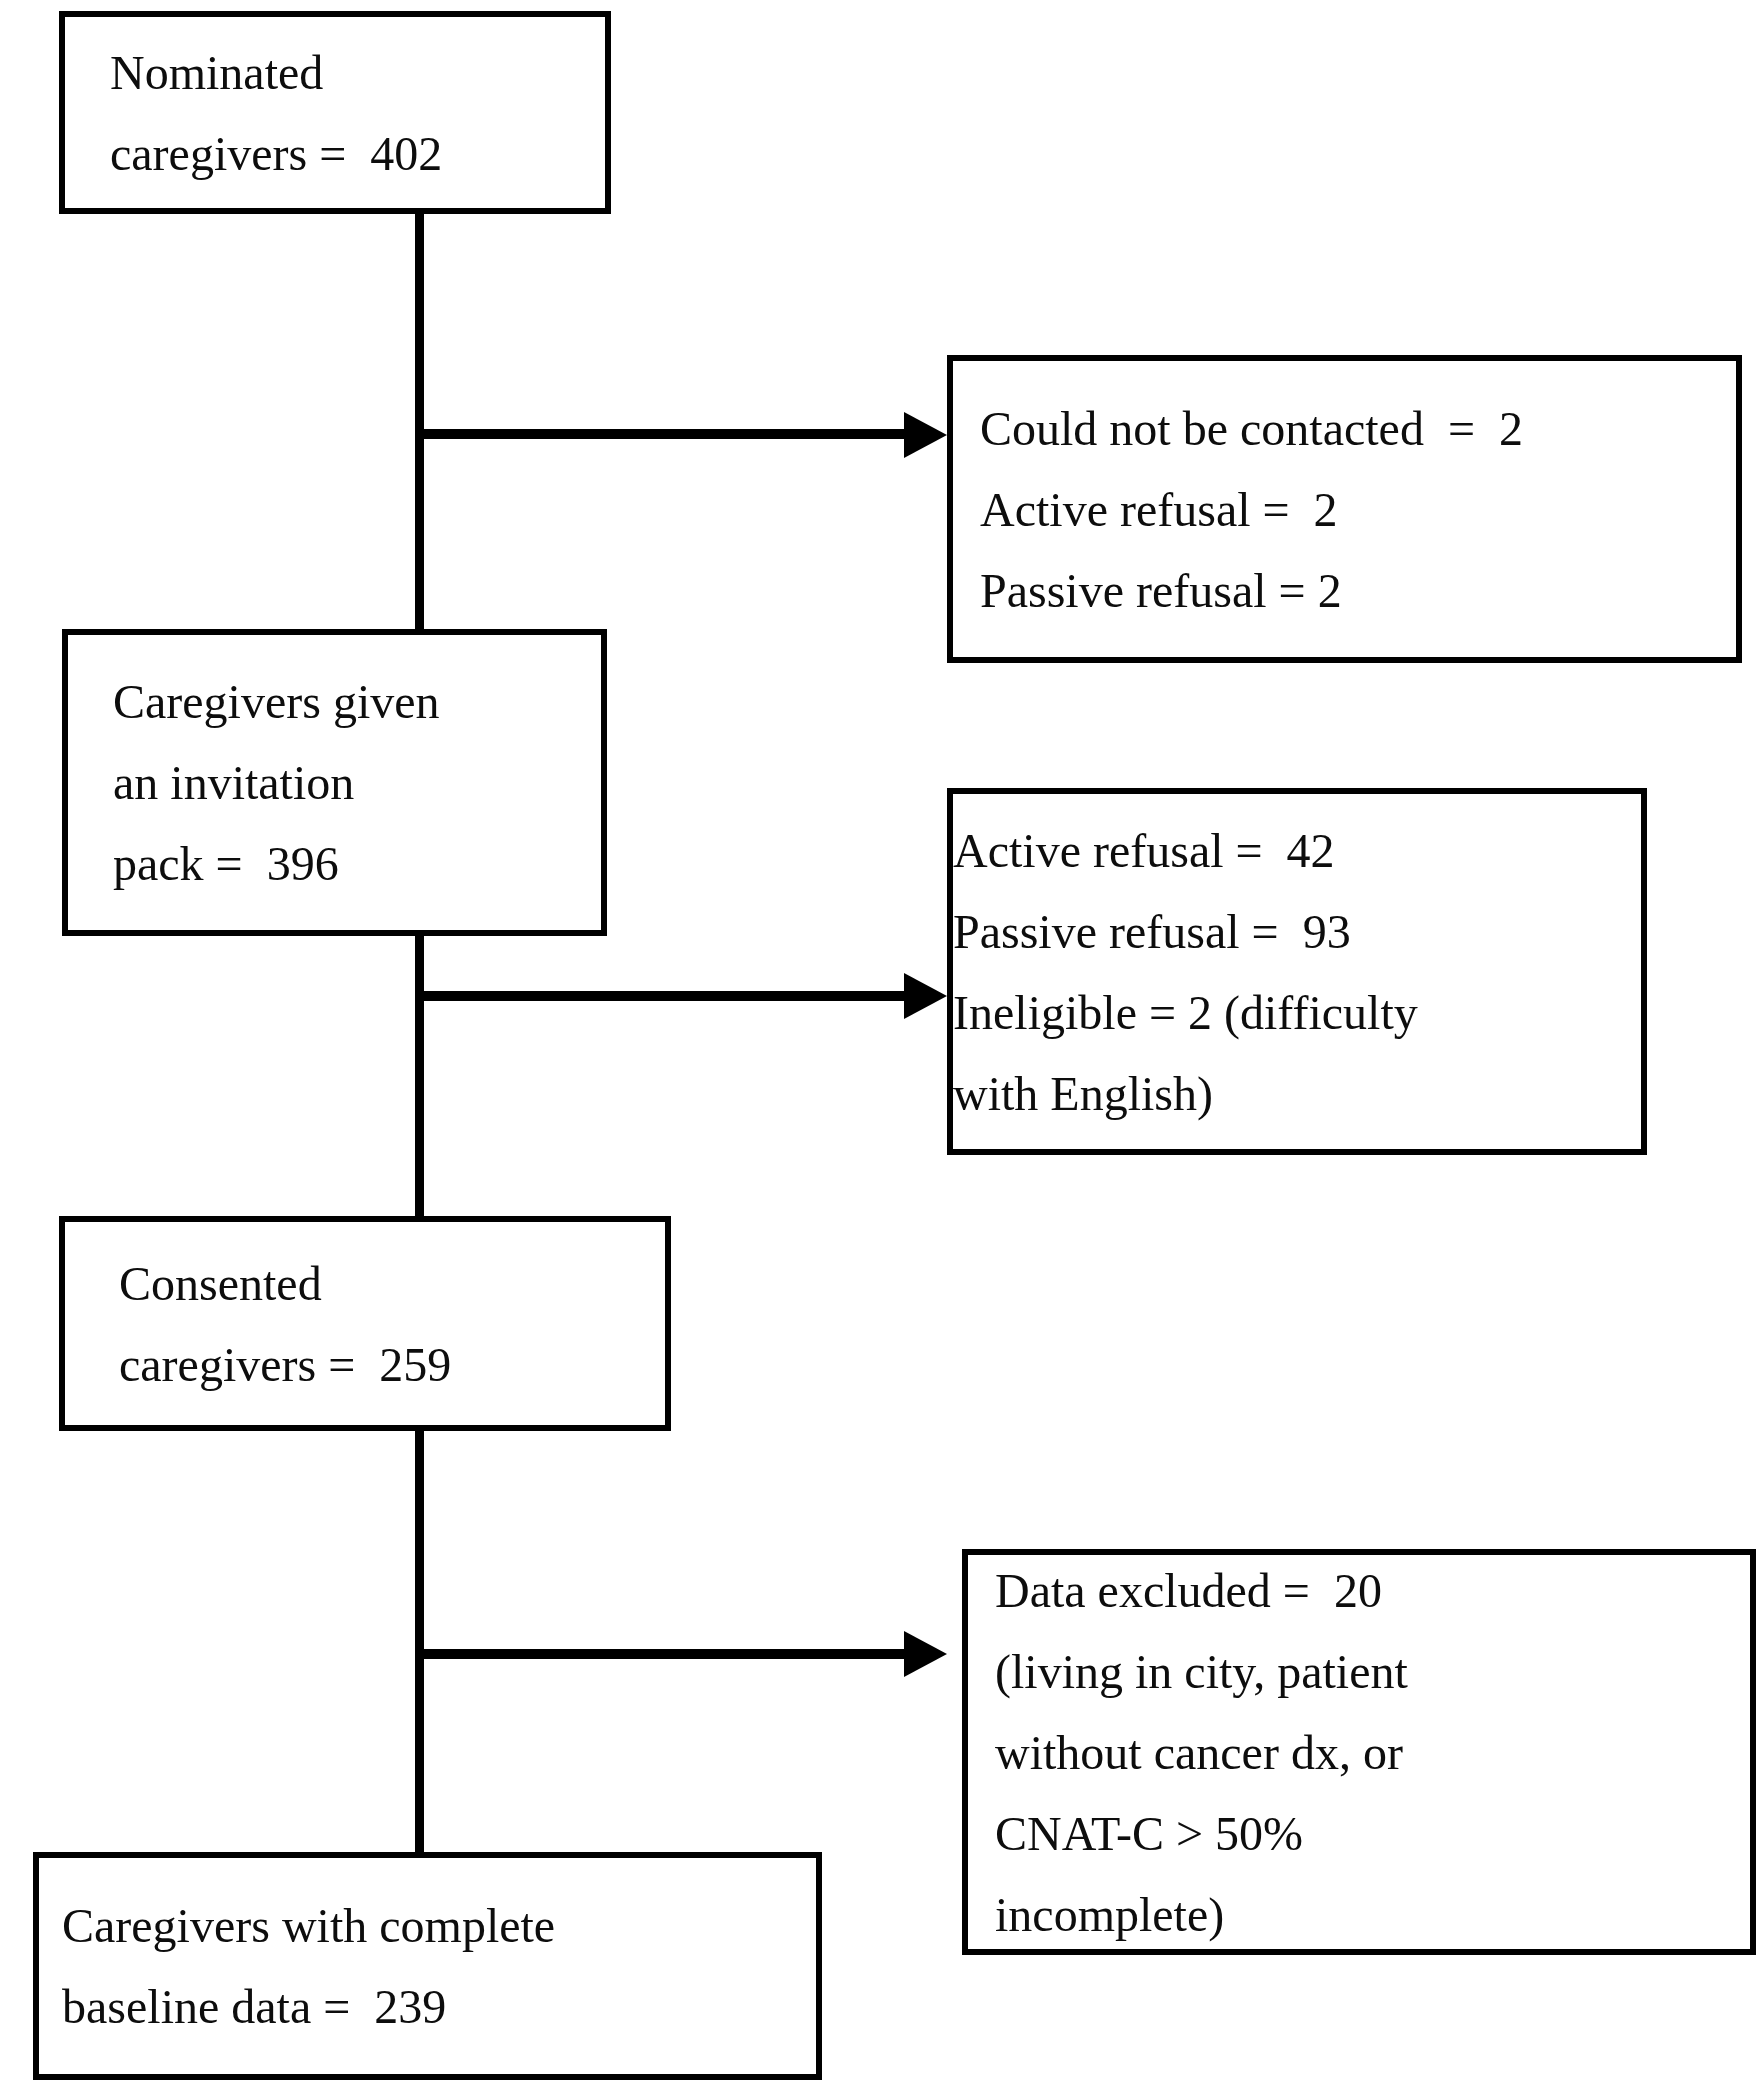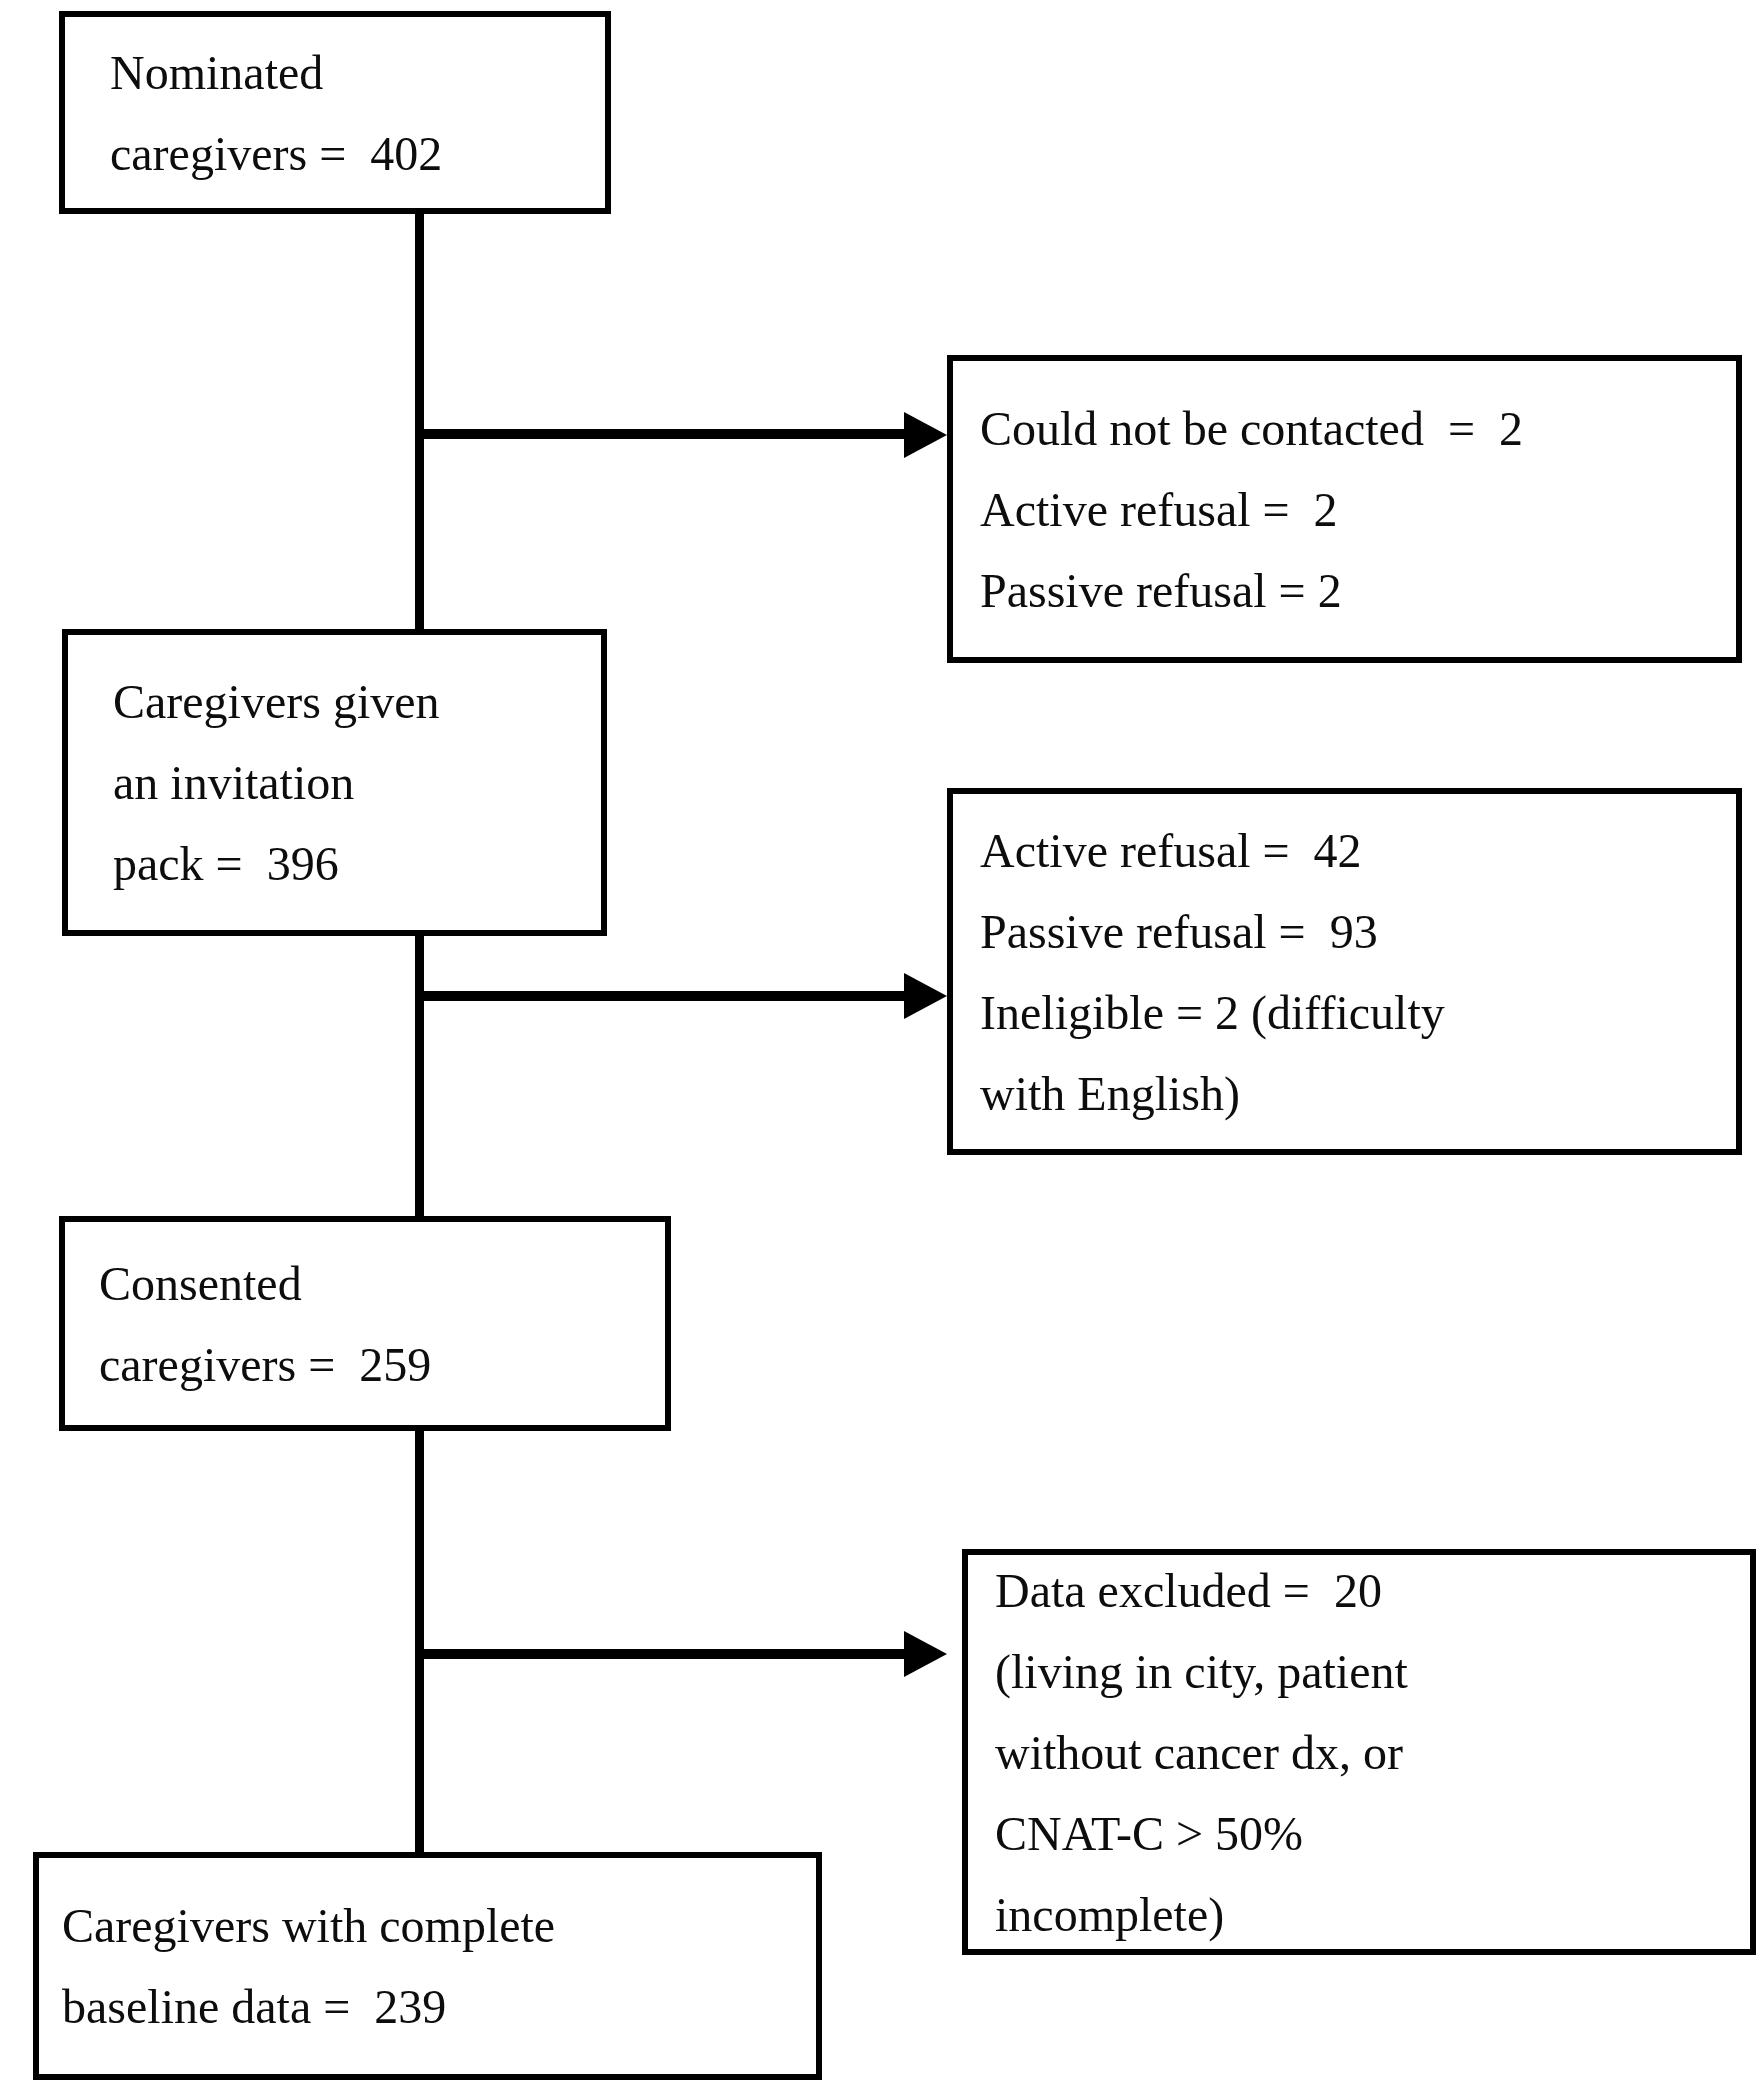--- a/index.html
+++ b/index.html
@@ -31,25 +31,25 @@
     font-size:48px;
     line-height:81px;
     color:var(--text);
   }
   .box .txt{
     white-space:pre-wrap;
   }
   
   .b1{left:59px;  top:11.3px;   width:552px;  height:203px; padding-left:45px;}
   .b2{left:62px;  top:629px;  width:545px;  height:307px; padding-left:45px;}
-  .b3{left:59px;  top:1216px; width:612px;  height:215px; padding-left:34px;}
+  .b3{left:59px;  top:1216px; width:612px;  height:215px; padding-left:54px;}
   .b4{left:19px;  top:1852px; width:789px; height:228px; padding-left:23px;margin-left:14px;}
   
   .s1{left:947px; top:355px;  width:795px; height:308px; padding-left:27px;}
-  .s2{left:947px; top:788px; width:795px; height:367px; padding-left:27px;}
+  .s2{left:947px; top:788px; width:700px; height:367px; }
   .s3{left:962px; top:1508px; width:794px; height:406px; padding-left:27px;margin-top:41px;}
   
   .vline{
     position:absolute;
     left:415px; top:214px;
     width:9px; height:1638px;
     background:var(--stroke);
   }
   .branch{
     position:absolute;

